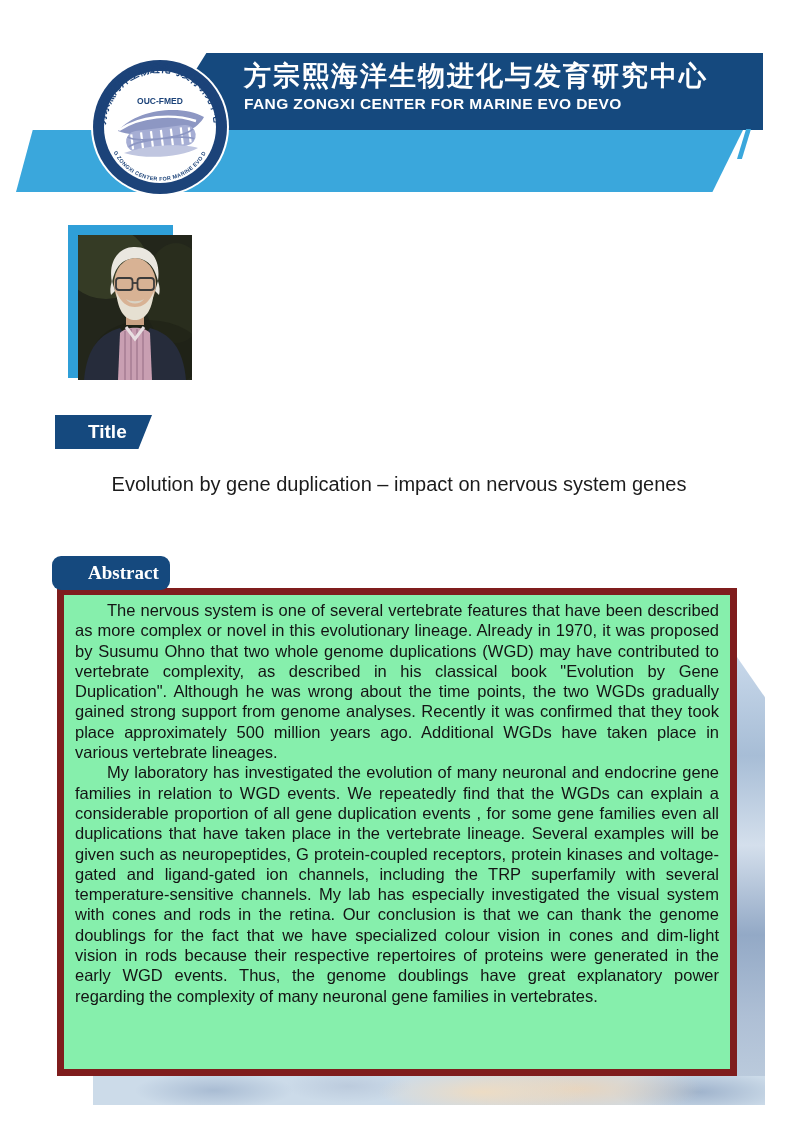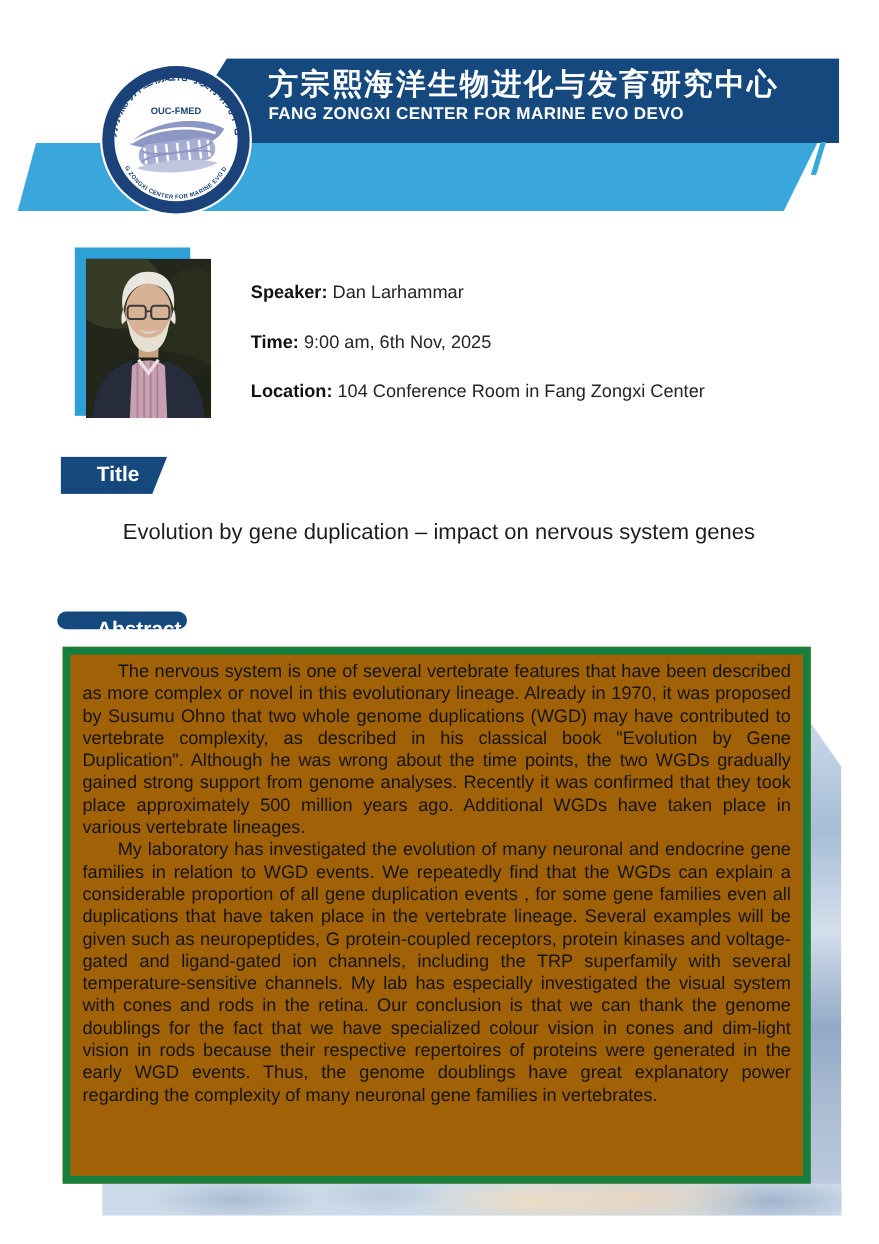--- a/index.html
+++ b/index.html
@@ -39,35 +39,35 @@
   .detail-row{font-size:16.5px; line-height:20px; margin-bottom:25px; color:#242424; white-space:nowrap;}
   .detail-label{font-weight:bold; color:#111111;}
   
   .title-badge{
     position:absolute; left:55px; top:415px; width:97px; height:34px;
     background:#15497e; clip-path:polygon(0 0, 100% 0, 86% 100%, 0 100%);
     color:#fff; font-size:19px; font-weight:bold; line-height:33px;
     box-sizing:border-box; padding-left:33px;
   }
   .abstract-badge{
-    position:absolute; left:52px; top:556px; width:118px; height:16px;
+    position:absolute; left:52px; top:556px; width:118px; height:34px;
     background:#15497e; border-radius:9px;
     color:#fff; font-size:19px; font-weight:bold; line-height:33px;
-    box-sizing:border-box; padding-left:36px; z-index:3;
+    box-sizing:border-box; padding-left:36px; z-index:3;font-family:Liberation Serif, serif;
   }
   
   .seminar-topic{
     position:absolute; left:109px; top:464px; width:580px;
     text-align:center; color:#1c1c1c;
     font-size:20px; font-weight:normal; line-height:41px;
   }
   
   .abstract-box{
     position:absolute; left:57px; top:588px; width:680px; height:488px;
-    box-sizing:border-box; border:7px solid #15803d; background:#a16207;
+    box-sizing:border-box; border:7px solid #7f1d1d; background:#86efac;
     padding:5px 11px 4px 11px; z-index:2;
   }
   .abstract-box p{
     margin:0; color:#141414; font-size:16.5px; line-height:20.3px;
     text-align:justify; text-indent:32px;
   }
   
   .bg-strip-right{
     position:absolute; left:737px; top:657px; width:28px; height:448px; z-index:1;
     clip-path:polygon(0 0, 100% 9%, 100% 100%, 0 100%);
@@ -151,34 +151,20 @@
       <path d="M 80,46 C 82,52 82,56 81,60 L 77,56 Z" fill="#eae7e0"></path>
 
       <rect x="38" y="43" width="16.5" height="12" rx="3" fill="none" stroke="#3b3b3b" stroke-width="1.8"></rect>
       <rect x="59.5" y="43" width="16.5" height="12" rx="3" fill="none" stroke="#3b3b3b" stroke-width="1.8"></rect>
       <path d="M 54.5,48 L 59.5,48" stroke="#3b3b3b" stroke-width="1.8"></path>
 
       <path d="M 48,64 C 52,67 62,67 66,64 C 62,70 52,70 48,64 Z" fill="#d9d3c5"></path>
     </svg>
   </div>
 
-  <div class="details">
-    <div class="detail-row">
-      <span class="detail-label">Speaker:</span>
-      <span>Dan Larhammar</span>
-    </div>
-    <div class="detail-row">
-      <span class="detail-label">Time:</span>
-      <span>9:00 am, 6th Nov, 2025</span>
-    </div>
-    <div class="detail-row">
-      <span class="detail-label">Location:</span>
-      <span>104 Conference Room in Fang Zongxi Center</span>
-    </div>
-  </div>
 
   <div class="title-badge">Title</div>
   <div class="seminar-topic">Evolution by gene duplication – impact on nervous system genes</div>
 
   <div class="bg-strip-right"></div>
   <div class="bg-strip-bottom"></div>
 
   <div class="abstract-badge">Abstract</div>
   <div class="abstract-box">
     <p>The nervous system is one of several vertebrate features that have been described as more complex or novel in this evolutionary lineage. Already in 1970, it was proposed by Susumu Ohno that two whole genome duplications (WGD) may have contributed to vertebrate complexity, as described in his classical book "Evolution by Gene Duplication". Although he was wrong about the time points, the two WGDs gradually gained strong support from genome analyses. Recently it was confirmed that they took place approximately 500 million years ago. Additional WGDs have taken place in various vertebrate lineages.</p>

